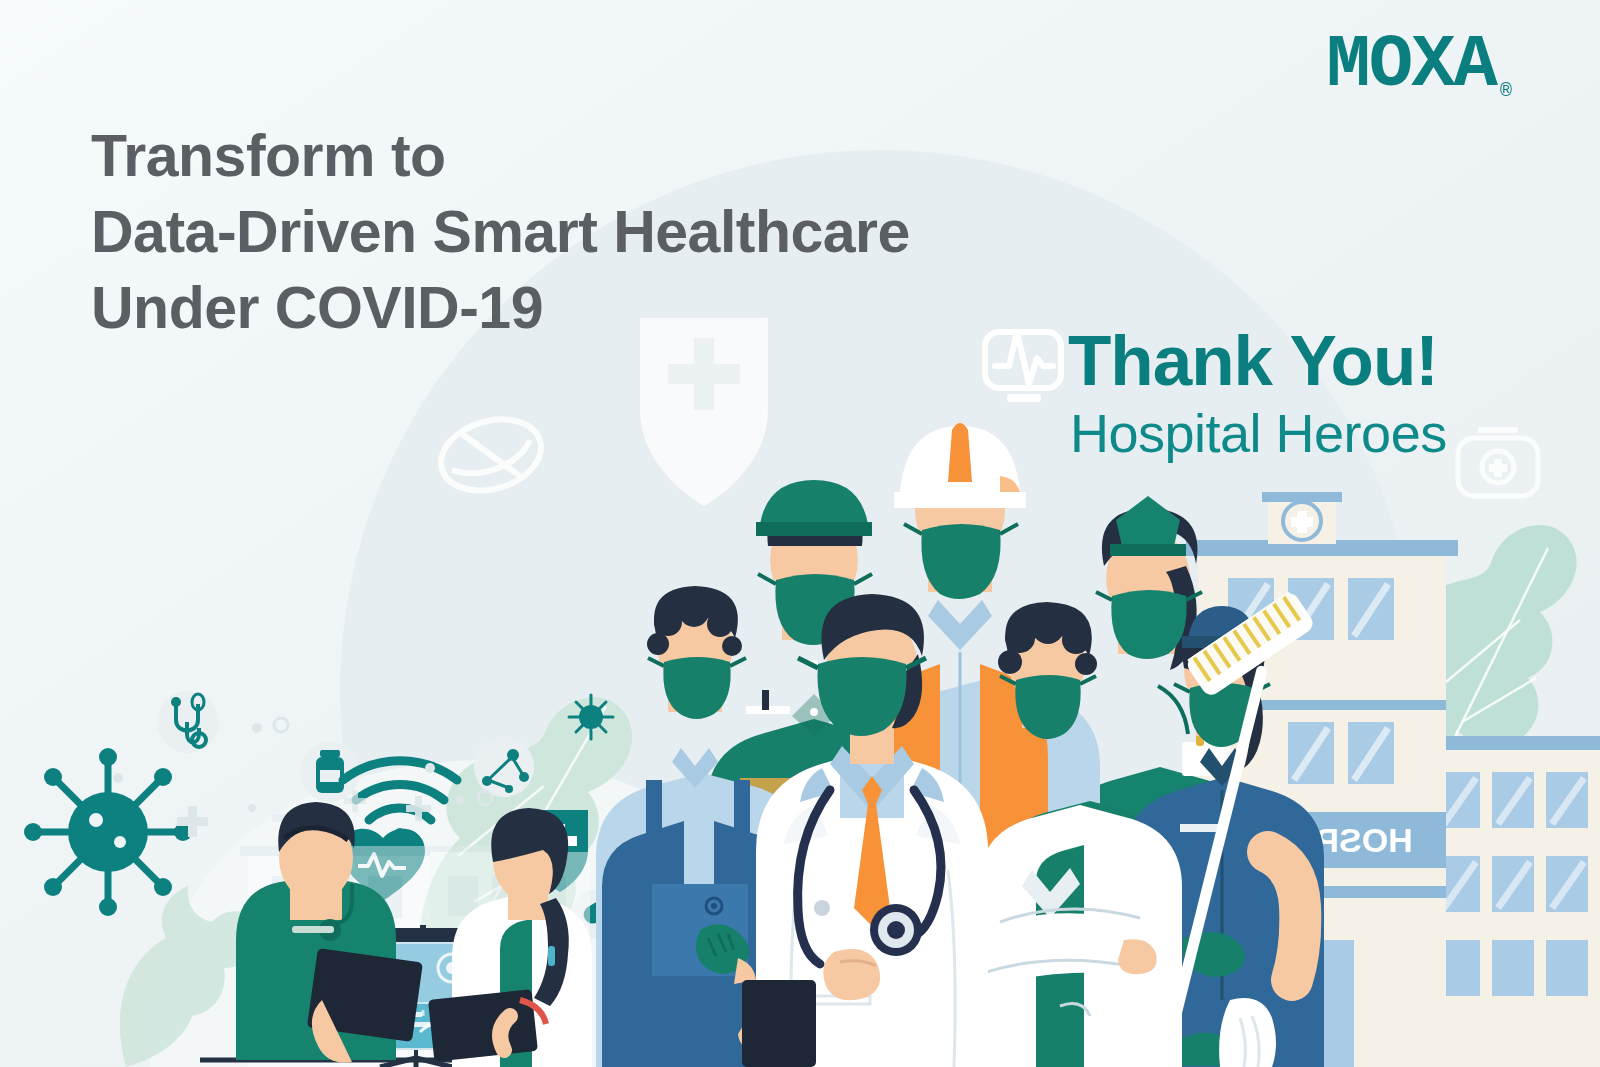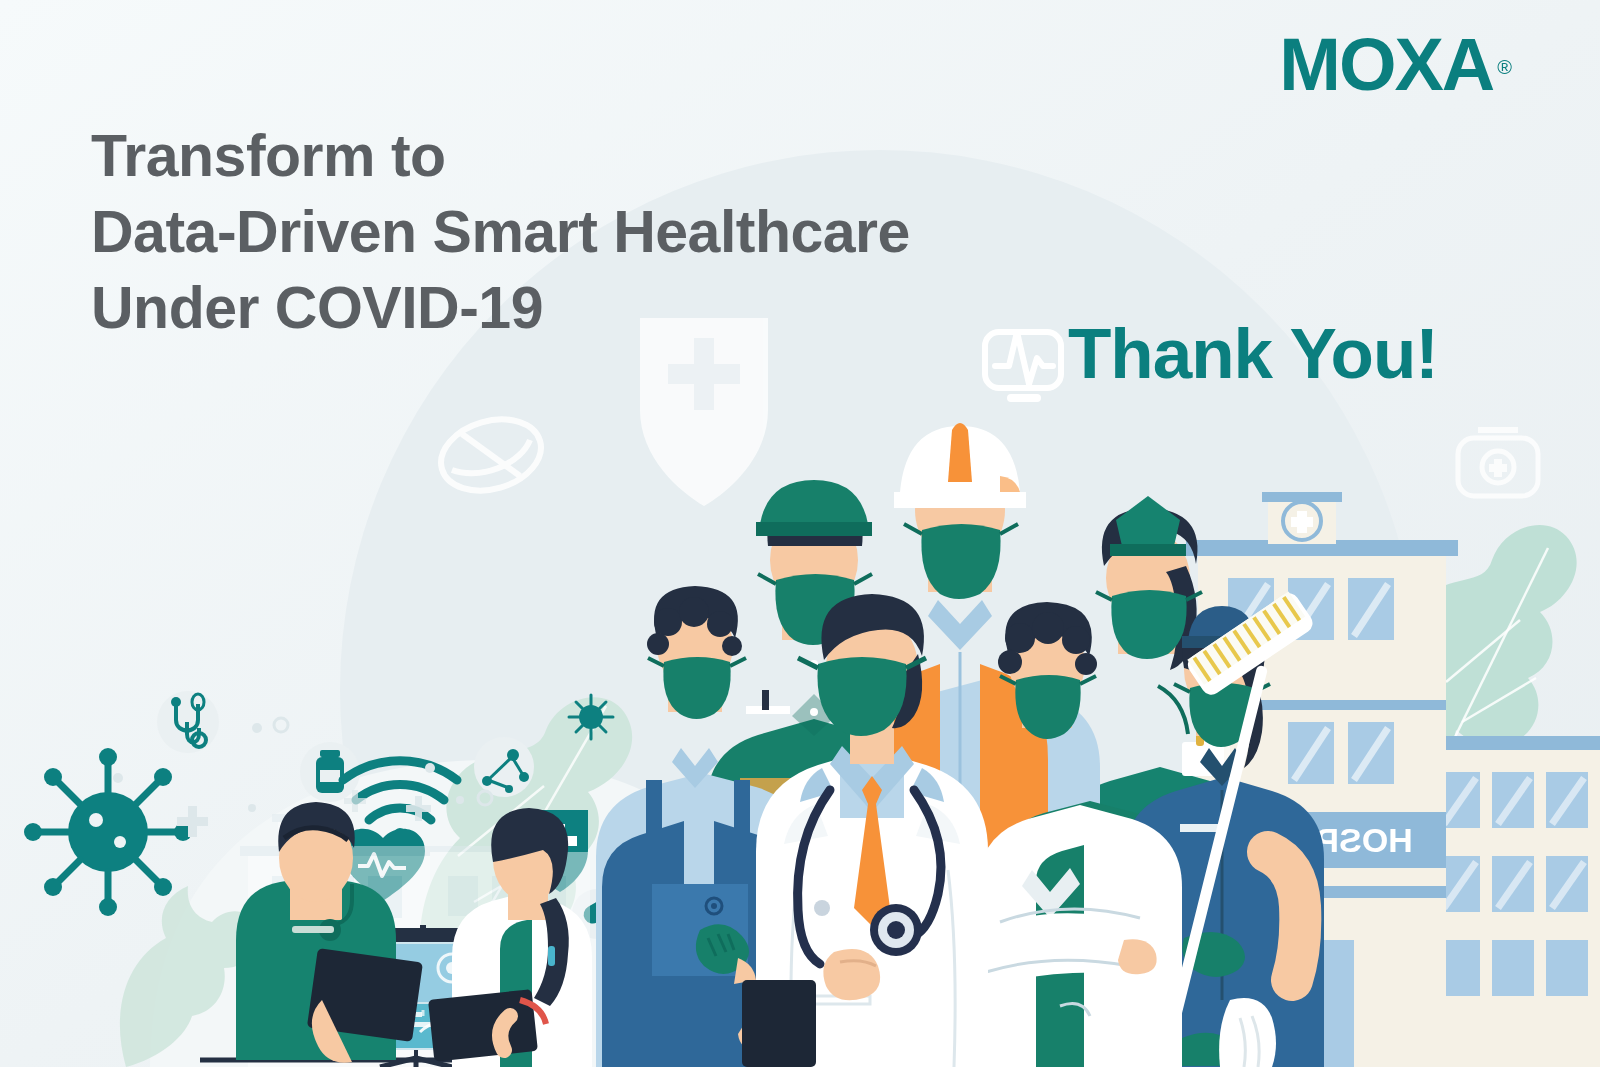--- a/index.html
+++ b/index.html
@@ -19,30 +19,30 @@
   #headline{
     position:absolute;left:82px;top:118px;
     font-size:59px;line-height:76px;font-weight:bold;
     color:#5b5f63;letter-spacing:-0.5px;white-space:pre;
     z-index:40;
     margin-left:9px;
   }
   
   #logo{
     position:absolute;right:88px;top:28px;z-index:45;
-    display:flex;align-items:center;
+    display:flex;align-items:flex-end;font-family:Liberation Mono, monospace;
   }
   #logo .mark{
     font-size:74px;font-weight:bold;color:#0b7f7f;
     letter-spacing:-2px;line-height:1;
   }
   #logo .reg{font-size:20px;color:#0b7f7f;margin-left:4px;margin-top:4px;}
 
   
-  #thanks{position:absolute;left:1068px;top:318px;z-index:42;}
+  #thanks{position:absolute;left:1068px;top:325px;z-index:42;}
   #thanks .l1{
     font-size:71px;font-weight:bold;color:#0b7f7f;line-height:1;
     letter-spacing:-1px;
   }
   #thanks .l2{
     font-size:54px;color:#0f8a8a;line-height:1;margin-top:10px;
     margin-left:2px;letter-spacing:-0.5px;
   }
   #monitor-ecg{position:absolute;left:975px;top:318px;z-index:41;}
 </style>
@@ -595,15 +595,16 @@
   </div>
 
   <svg id="monitor-ecg" width="96" height="96" viewBox="0 0 96 96">
     <rect x="10" y="14" width="76" height="56" rx="14" fill="none" stroke="#ffffff" stroke-width="6"></rect>
     <path d="M20 48 h14 l8 -34 l12 52 l8 -26 l6 8 h10" fill="none" stroke="#ffffff" stroke-width="6" stroke-linejoin="round" stroke-linecap="round"></path>
     <rect x="32" y="76" width="34" height="8" rx="4" fill="#ffffff"></rect>
   </svg>
 
   <div id="thanks">
     <div class="l1">Thank You!</div>
+    <div class="l2">Hospital Heroes</div>
   </div>
 
 </div>
 
 </body></html>

